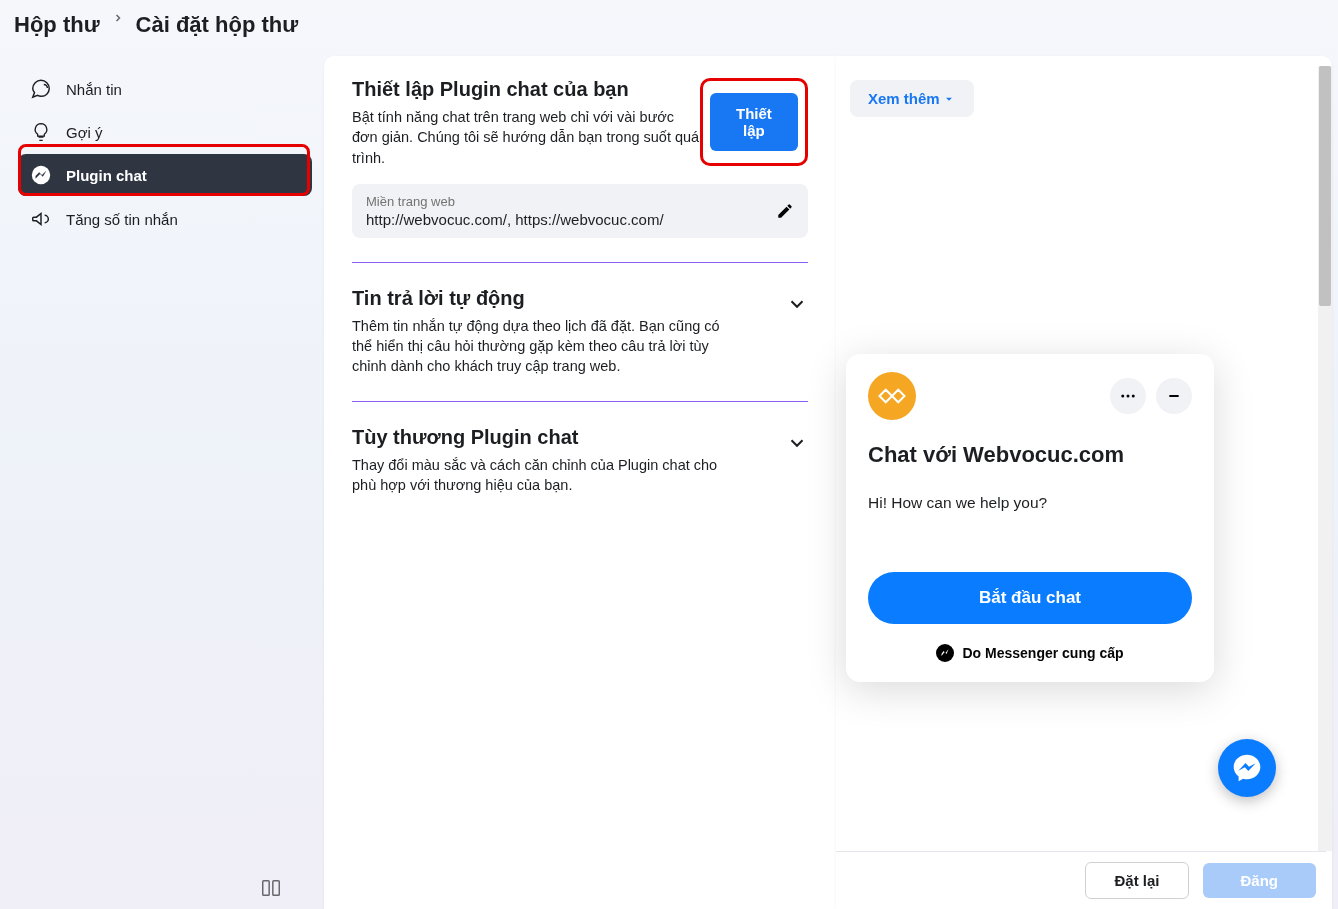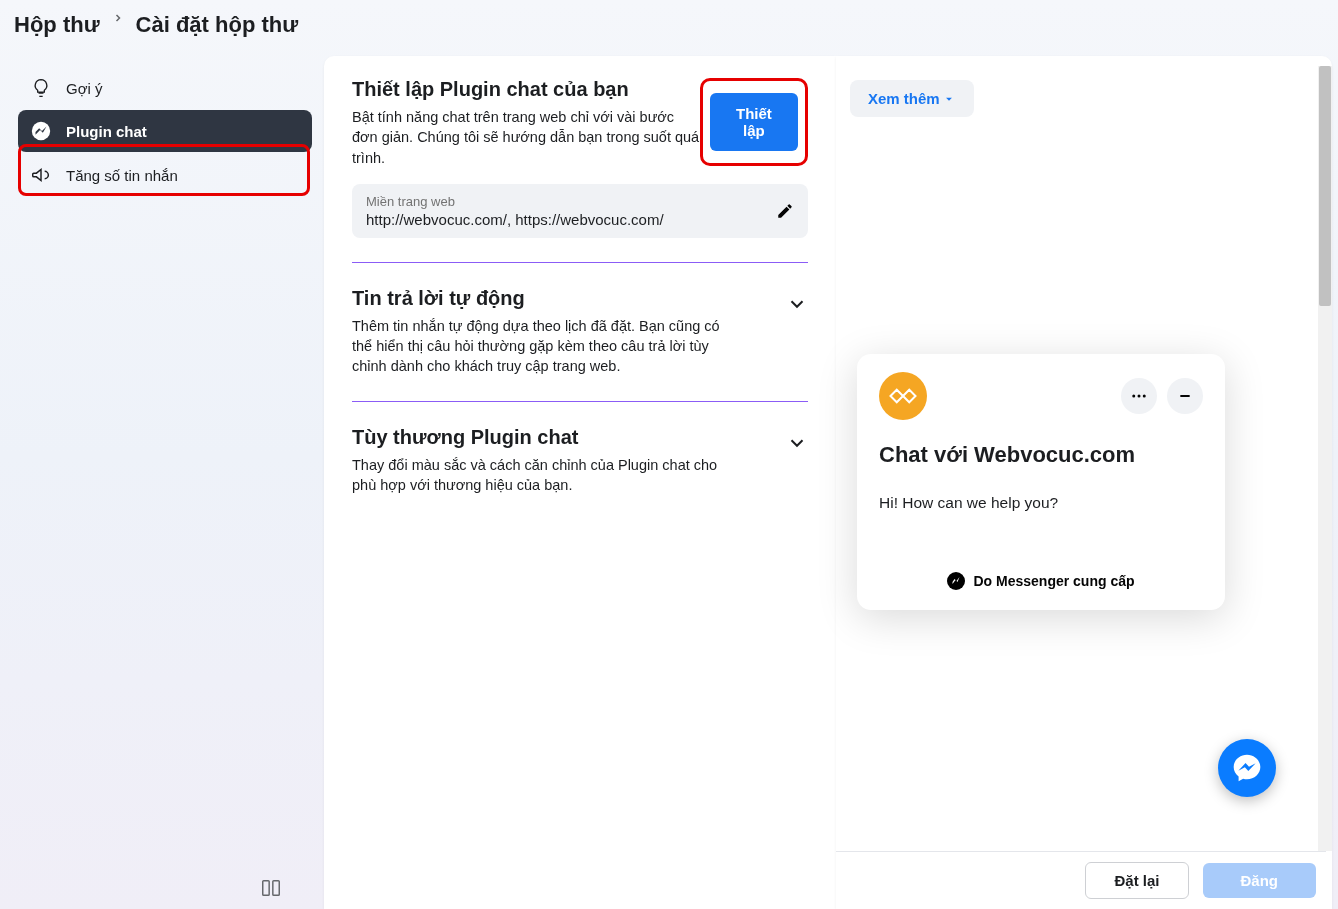--- a/index.html
+++ b/index.html
@@ -127,21 +127,21 @@
     display: flex;
     align-items: center;
     gap: 2px;
     cursor: pointer;
     color: #1877f2;
     font-weight: 600;
     font-size: 15px;
   }
   .chat-card {
     position: absolute;
-    left: 21px;
+    left: 10px;
     top: 298px;
     width: 368px;
     background: #fff;
     border-radius: 14px;
     box-shadow: 0 8px 40px rgba(0,0,0,.15);
     padding: 18px 22px 20px 22px;
   }
   .chat-card-head { display:flex; justify-content:space-between; align-items:center; margin-bottom: 22px;}
   .chat-logo {
     width: 48px; height: 48px; border-radius: 50%;
@@ -196,20 +196,29 @@
   <span class="sep">
     <svg width="12" height="12" viewBox="0 0 24 24" fill="none" stroke="#65676b" stroke-width="3">
         <polyline points="9 18 15 12 9 6"></polyline>
       </svg>
   </span>
   <span class="current">Cài đặt hộp thư</span>
 </div>
 
 <div class="layout">
   <div class="sidebar">
+    <div class="sidebar-item">
+      <span class="icon">
+        <svg width="22" height="22" viewBox="0 0 24 24" fill="none" stroke="#1c1e21" stroke-width="1.6">
+            <path d="M21 11.5a8.38 8.38 0 0 1-9 8.4 8.5 8.5 0 0 1-3.8-.9L3 21l1.9-5.1A8.38 8.38 0 0 1 3 11.5a8.5 8.5 0 0 1 18 0z"></path>
+            <path d="M15 7a4 4 0 0 1 4 4"></path>
+          </svg>
+      </span>
+      <span>Nhắn tin</span>
+    </div>
     <div class="sidebar-item">
       <span class="icon">
         <svg width="20" height="20" viewBox="0 0 24 24" fill="none" stroke="#1c1e21" stroke-width="1.6">
             <path d="M9 18h6M10 22h4M12 2a7 7 0 0 0-4 12.7V17h8v-2.3A7 7 0 0 0 12 2z"></path>
           </svg>
       </span>
       <span>Gợi ý</span>
     </div>
     <div class="sidebar-item active">
       <span class="icon">
@@ -317,20 +326,21 @@
             </div>
             <div class="chat-action-btn">
               <svg width="16" height="16" viewBox="0 0 24 24" stroke="#050505" stroke-width="3">
                   <line x1="5" y1="12" x2="19" y2="12"></line>
                 </svg>
             </div>
           </div>
         </div>
         <div class="chat-title">Chat với Webvocuc.com</div>
         <div class="chat-greeting">Hi! How can we help you?</div>
+        <button class="chat-start-btn">Bắt đầu chat</button>
         <div class="chat-footer">
           <span class="mi">
             <svg width="12" height="12" viewBox="0 0 24 24" fill="#fff">
                 <path d="M5 14l4-6 4 4 6-8-4 10-4-4-6 8z"></path>
               </svg>
           </span>
           <span>Do Messenger cung cấp</span>
         </div>
       </div>
 

